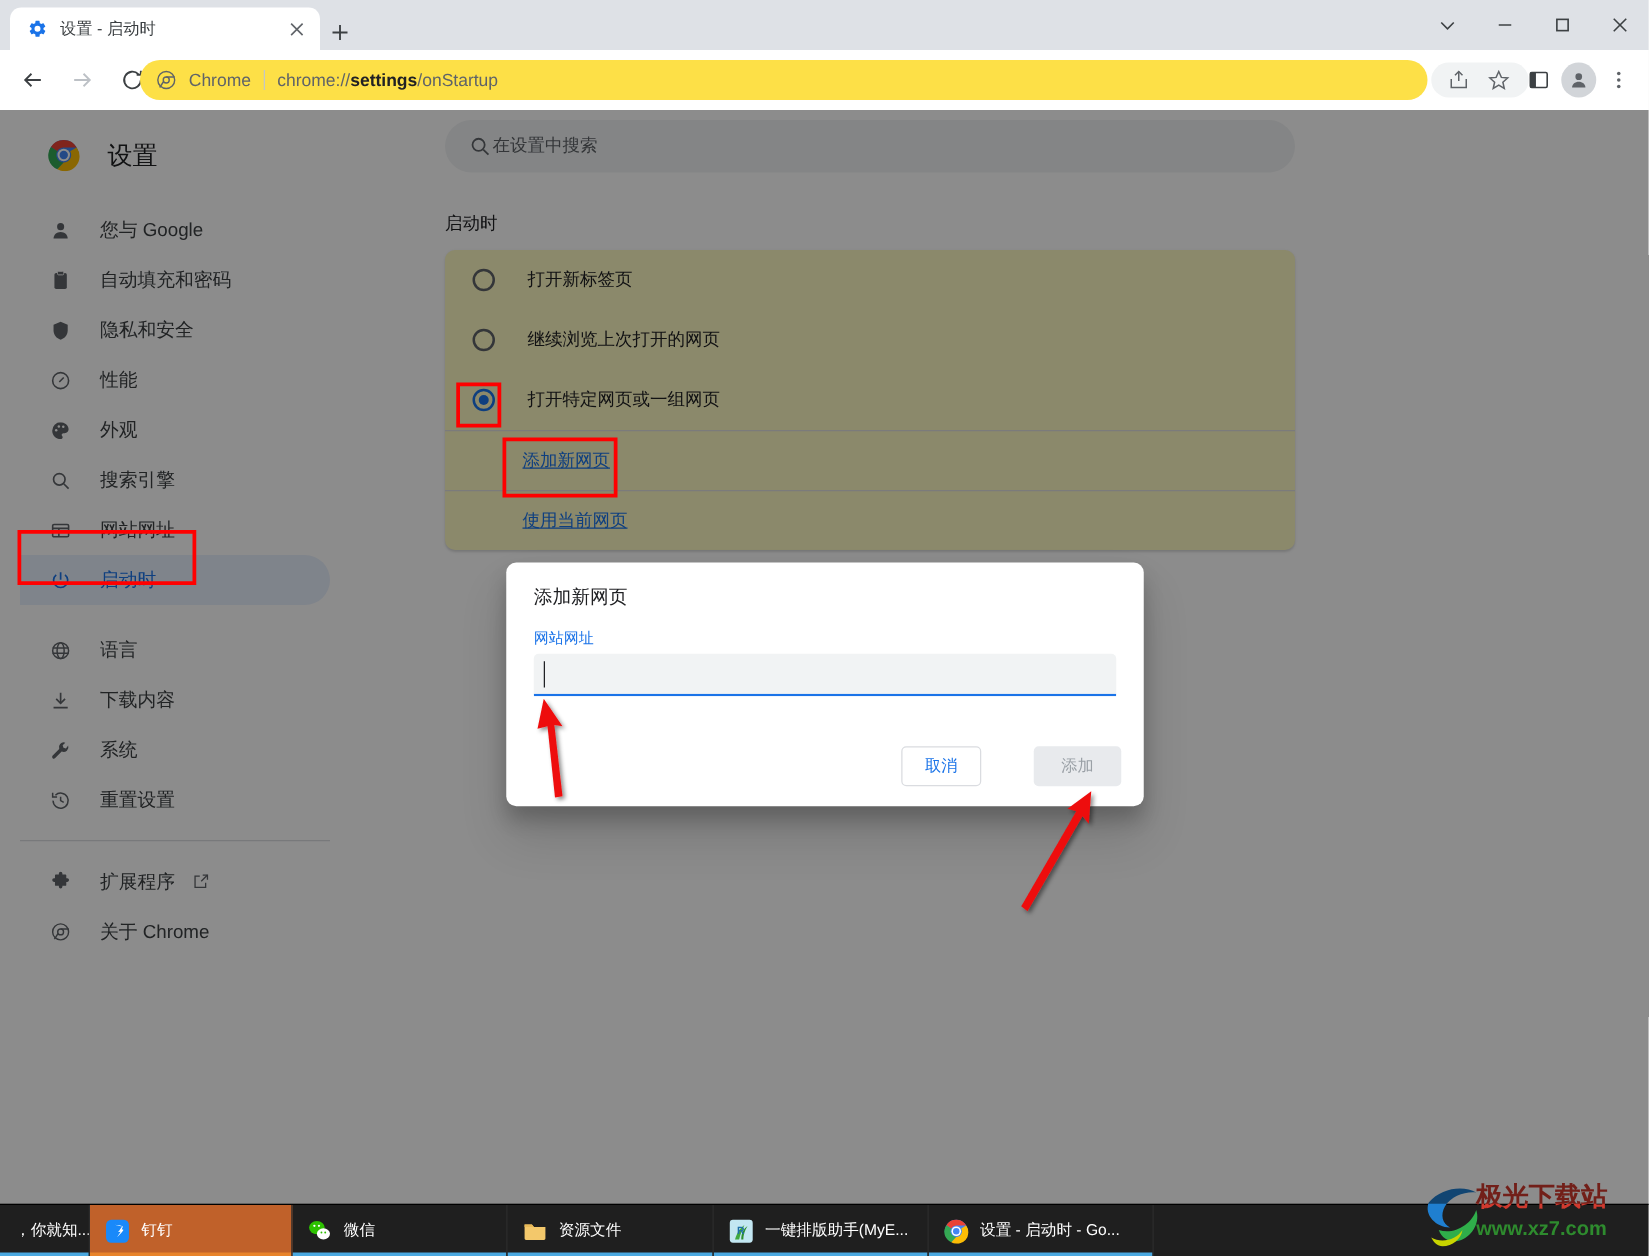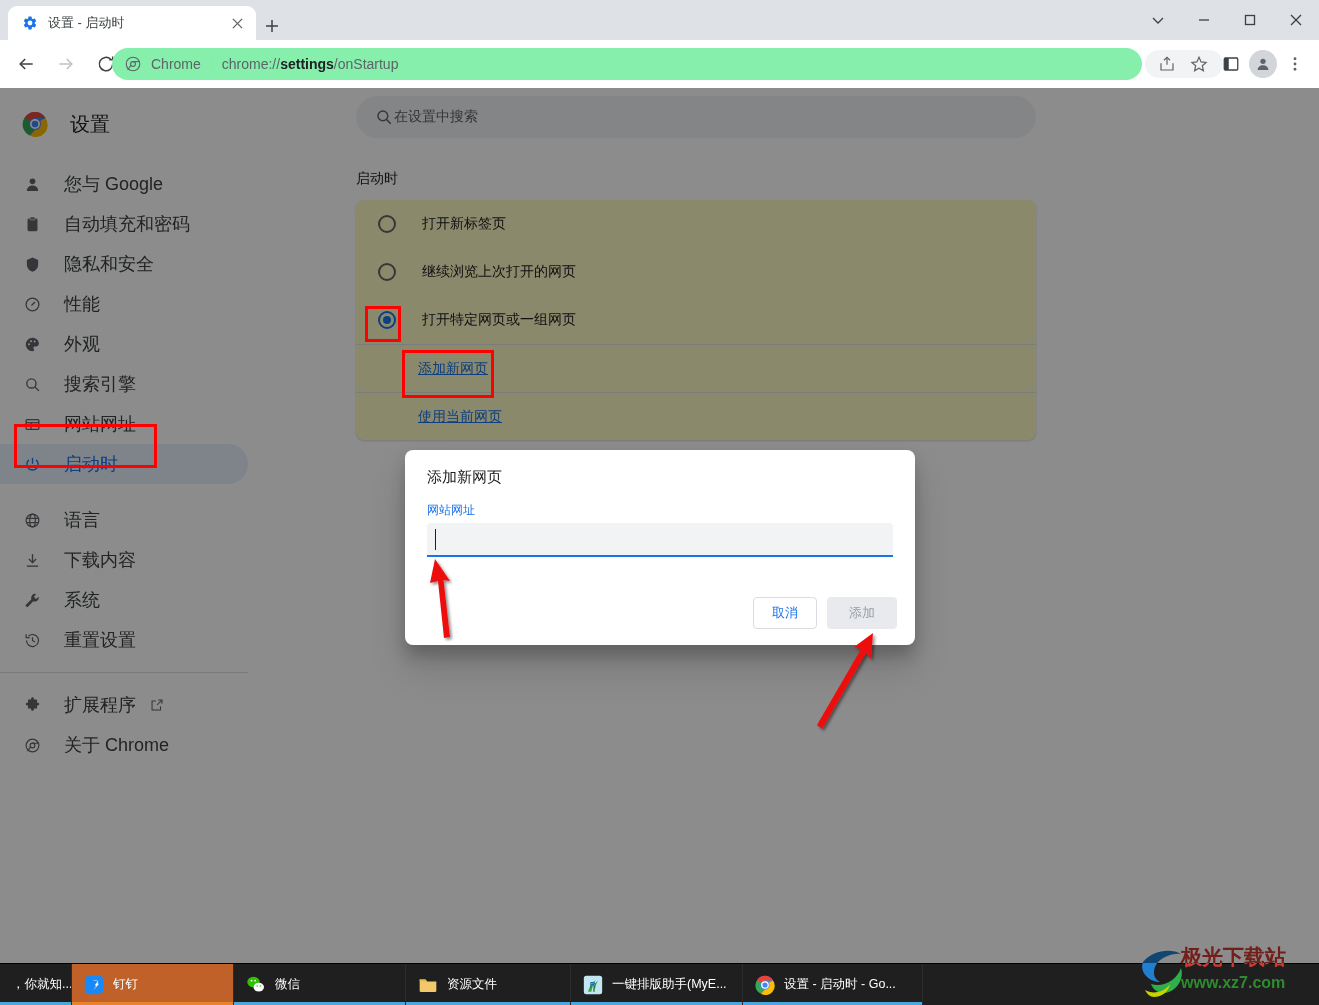--- a/index.html
+++ b/index.html
@@ -52,21 +52,21 @@
     position: absolute; left: 0; top: 40px; width: 1319px; height: 48px;
     background: #ffffff; display: flex; align-items: center;
   }
   .tb-icon {
     width: 28px; height: 28px; display: flex; align-items: center;
     justify-content: center; color: #5f6368; flex: 0 0 auto;
   }
   .nav-group { display: flex; align-items: center; gap: 12px; padding-left: 12px; }
   .omnibox {
     position: absolute; left: 112px; top: 48px; width: 1030px; height: 32px;
-    background: #86efac; border-radius: 16px; display: flex; align-items: center;
+    background: #fde047; border-radius: 16px; display: flex; align-items: center;
     padding: 0 12px;
   }
   .omni-chrome-icon { width: 18px; height: 18px; margin-right: 9px; flex:0 0 18px; }
   .omni-label { font-size: 14px; color: #5f6368; white-space: nowrap; }
   .omni-sep { width:1px; height:16px; background:#c4c7c5; margin:0 10px; }
   .omni-url { font-size: 14px; color: #5f6368; white-space: nowrap; }
   .omni-url b { color: #202124; font-weight: 700; }
   .tb-right {
     position: absolute; right: 4px; top: 40px; height: 48px;
     display: flex; align-items: center; gap: 4px; padding-right: 6px;
@@ -85,34 +85,34 @@
     position: absolute; left: 0; top: 88px; width: 1319px; height: 875px;
     background: #ffffff;
   }
   .dim {
     position: absolute; left: 0; top: 88px; width: 1319px; height: 875px;
     background: rgba(0,0,0,0.45); z-index: 30; pointer-events: none;
   }
 
   
   .sidebar {
-    position: absolute; left: 0; top: 0; width: 278px; height: 875px;
+    position: absolute; left: 16px; top: 0; width: 278px; height: 875px;
     background: #ffffff;
   }
   .settings-head {
     display: flex; align-items: center; height: 56px; padding-left: 22px; margin-top: 8px;
   }
   .chrome-logo { width: 26px; height: 26px; flex: 0 0 26px; }
   .settings-title { font-size: 20px; color: #202124; margin-left: 22px; }
 
   .nav-list { margin-top: 12px; }
   .nav-item {
     display: flex; align-items: center; height: 40px; padding-left: 22px;
     border-radius: 0 20px 20px 0; margin-right: 30px; color: #3c4043;
-    font-size: 18px; position: relative;
+    font-size: 15px; position: relative;
   }
   .nav-item .ni-icon {
     width: 20px; height: 20px; flex: 0 0 20px; display:flex;
     align-items:center; justify-content:center; color: #5f6368;
   }
   .nav-item .ni-label { margin-left: 22px; white-space: nowrap; }
   .nav-item.selected { background: #e8f0fe; color: #1a73e8; }
   .nav-item.selected .ni-icon { color: #1a73e8; }
   .nav-sep { height:1px; background:#dadce0; margin: 12px 30px 12px 0; }
   .ext-link { margin-left: 14px; display:inline-flex; color:#5f6368; }
@@ -181,21 +181,21 @@
     position:absolute; right:18px; bottom:16px; display:flex; gap:10px; align-items:center;
   }
   .btn-cancel {
     height:32px; padding:13px 18px; border:1px solid #dadce0; border-radius:4px;
     background:#fff; color:#1a73e8; font-size:13px; display:flex;
     align-items:center; justify-content:center;
   }
   .btn-add {
     height:32px; padding:0 22px; border:none; border-radius:4px;
     background:#e8eaed; color:#9aa0a6; font-size:13px; display:flex;
-    align-items:center; justify-content:center;
+    align-items:center; justify-content:center;margin-left:32px;
   }
 
   
   .arrow-svg { position:absolute; z-index:60; pointer-events:none; }
 
   
   .taskbar {
     position:absolute; left:0; bottom:0; width:1319px; height:42px;
     background:#1f1f1f; display:flex; align-items:stretch;
     border-top: 1px solid #000;

